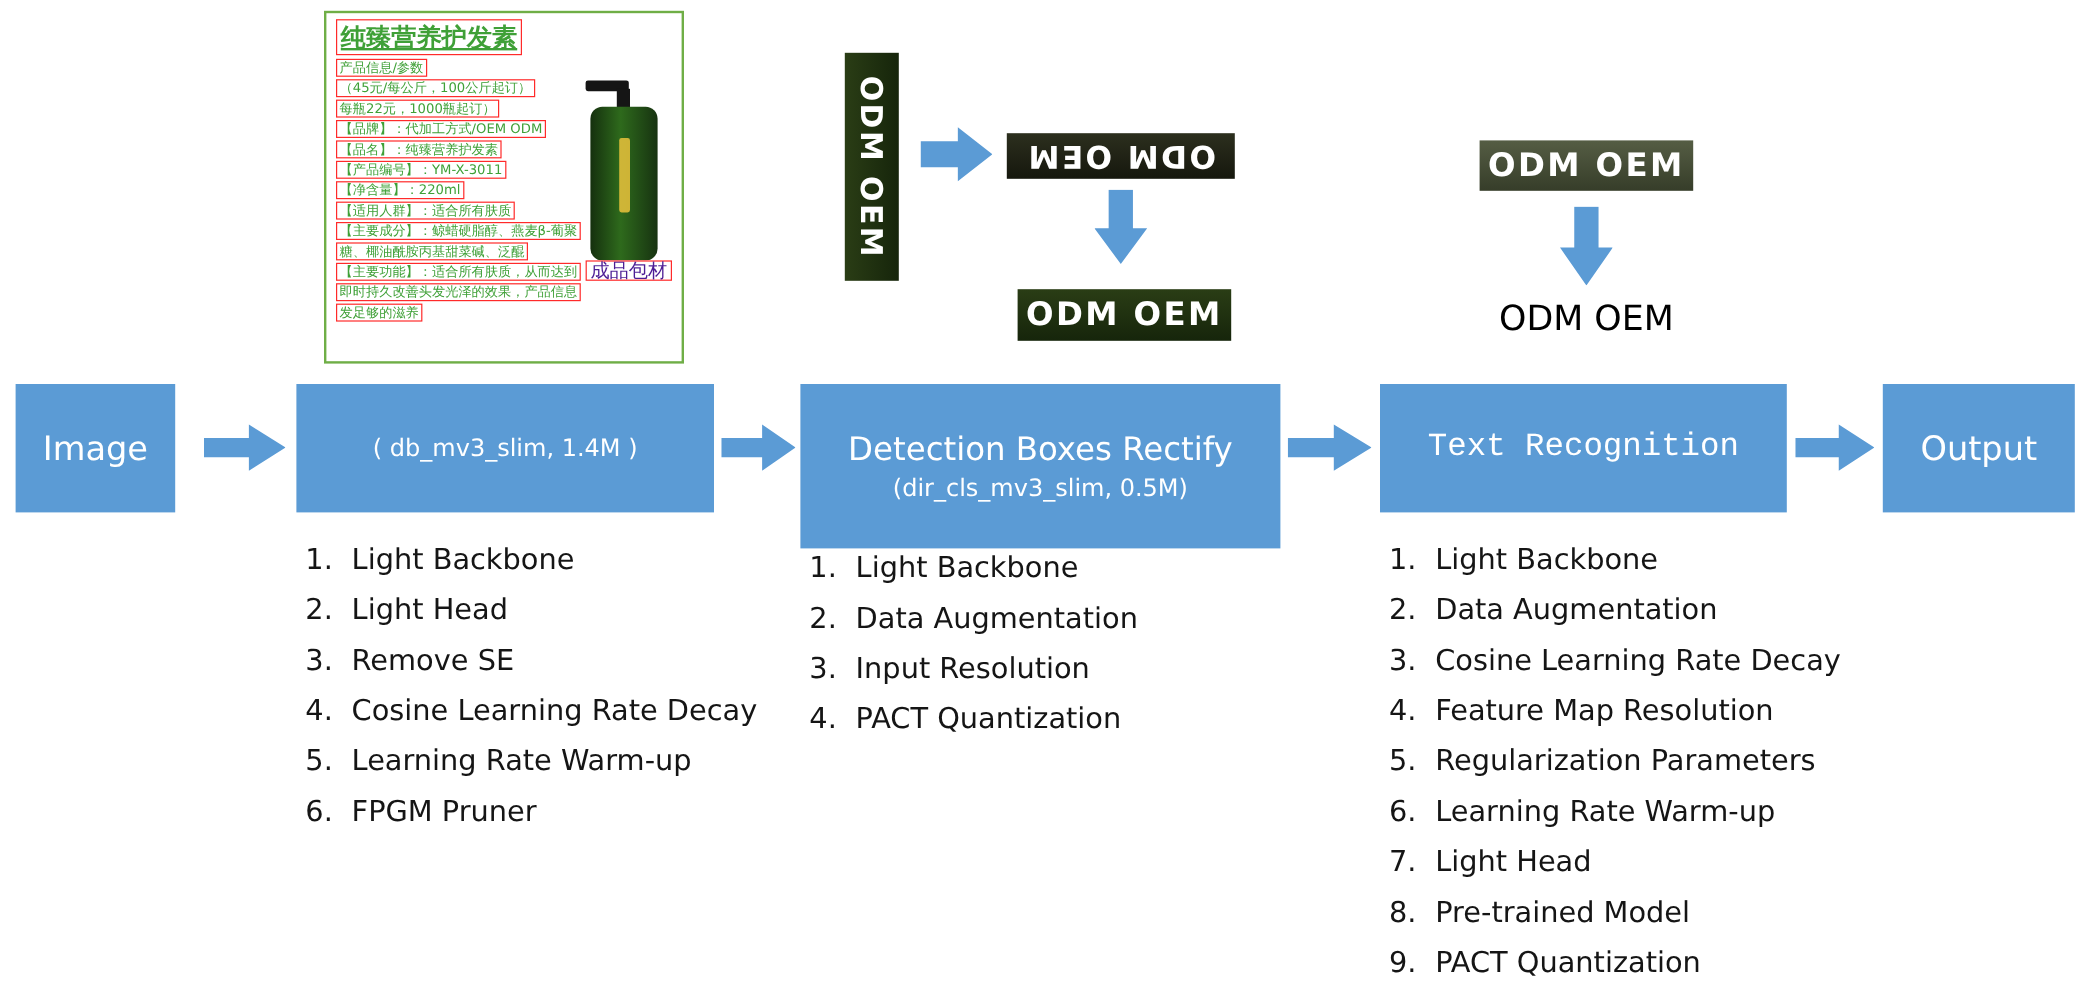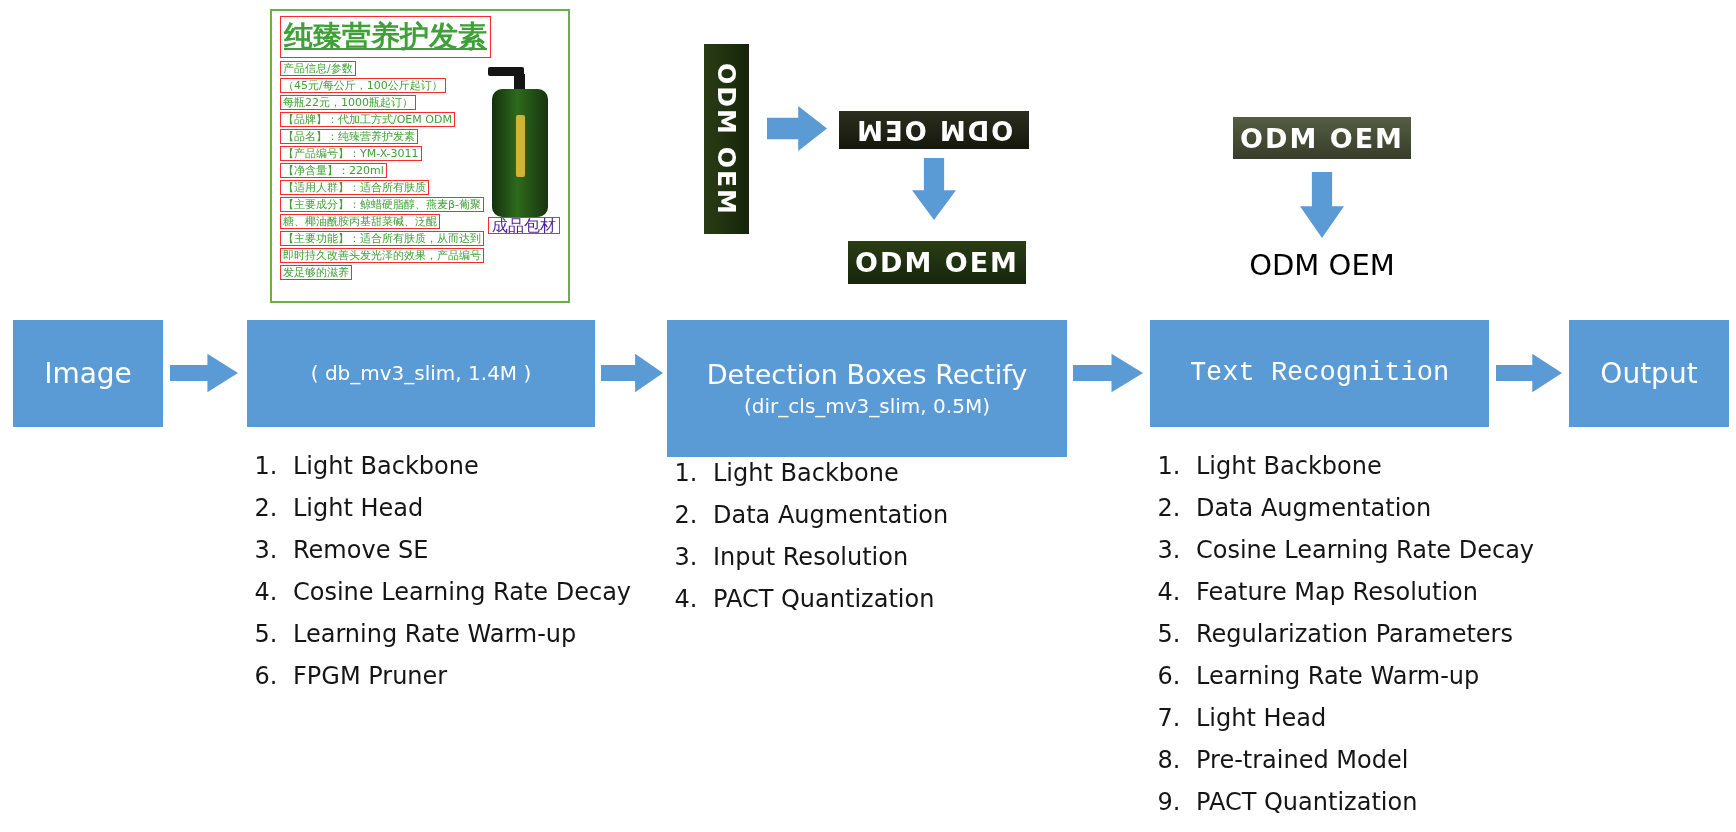--- a/index.html
+++ b/index.html
@@ -99,21 +99,21 @@
   .product-card {
     position:absolute;
     left:270px; top:9px;
     width:300px; height:294px;
     background:#fff;
     border:2px solid #6fae46;
     padding:5px 8px;
   }
   .pc-title {
     display:inline-block;
-    font-size:29px;
+    font-size:21px;
     font-weight:bold;
     color:#3fa037;
     text-decoration:underline;
     border:1px solid #ff2a2a;
     padding:0 3px;
     margin-bottom:3px;
     white-space:nowrap;
   }
   .pc-line { height:17px; }
   .red-box {
@@ -163,21 +163,21 @@
   <div class="pc-line"><span class="red-box">（45元/每公斤，100公斤起订）</span></div>
   <div class="pc-line"><span class="red-box">每瓶22元，1000瓶起订）</span></div>
   <div class="pc-line"><span class="red-box">【品牌】：代加工方式/OEM ODM</span></div>
   <div class="pc-line"><span class="red-box">【品名】：纯臻营养护发素</span></div>
   <div class="pc-line"><span class="red-box">【产品编号】：YM-X-3011</span></div>
   <div class="pc-line"><span class="red-box">【净含量】：220ml</span></div>
   <div class="pc-line"><span class="red-box">【适用人群】：适合所有肤质</span></div>
   <div class="pc-line"><span class="red-box">【主要成分】：鲸蜡硬脂醇、燕麦β-葡聚</span></div>
   <div class="pc-line"><span class="red-box">糖、椰油酰胺丙基甜菜碱、泛醌</span></div>
   <div class="pc-line"><span class="red-box">【主要功能】：适合所有肤质，从而达到</span></div>
-  <div class="pc-line"><span class="red-box">即时持久改善头发光泽的效果，产品编号</span></div>
+  <div class="pc-line"><span class="red-box">即时持久改善头发光泽的效果，产品信息</span></div>
   <div class="pc-line"><span class="red-box">发足够的滋养</span></div>
 
   <div class="bottle">
     <div class="pump-head"></div>
     <div class="pump-neck"></div>
     <div class="body">
       <div class="label-stripe"></div>
     </div>
   </div>
   <span class="pc-tag">成品包材</span>
@@ -200,21 +200,21 @@
 </div>
 
 <div class="odm-bar bg-grayolive" style="left:1233px; top:117px; width:178px; height:42px;">
   <span>ODM OEM</span>
 </div>
 
 <div class="arrow-down" style="left:1300px; top:172px; width:44px; height:66px;"></div>
 
 <div class="odm-plain" style="left:1232px; top:248px; width:180px;">ODM OEM</div>
 
-<div class="node" style="left:13px; top:320px; width:150px; height:107px; font-size:28px;">
+<div class="node" style="left:13px; top:320px; width:133px; height:107px; font-size:28px;">
   <span>Image</span>
 </div>
 
 <div class="p-arrow" style="left:170px; top:353px; width:68px; height:40px;"></div>
 
 <div class="node" style="left:247px; top:320px; width:348px; height:107px;">
   <span class="sub">( db_mv3_slim, 1.4M )</span>
 </div>
 
 <div class="p-arrow" style="left:601px; top:353px; width:62px; height:40px;"></div>

